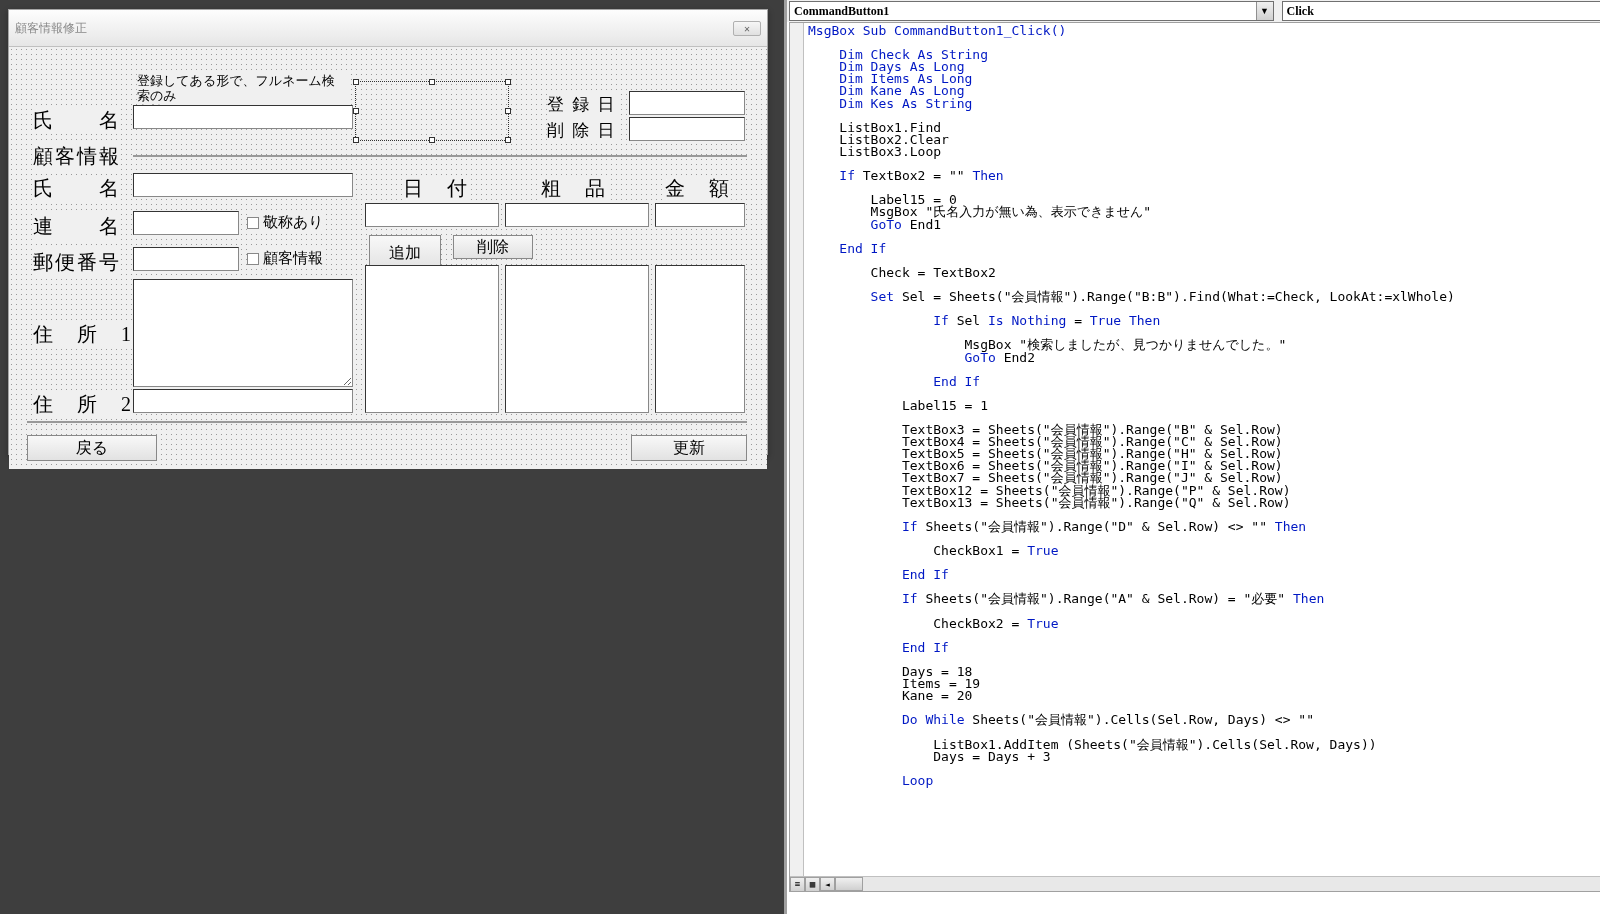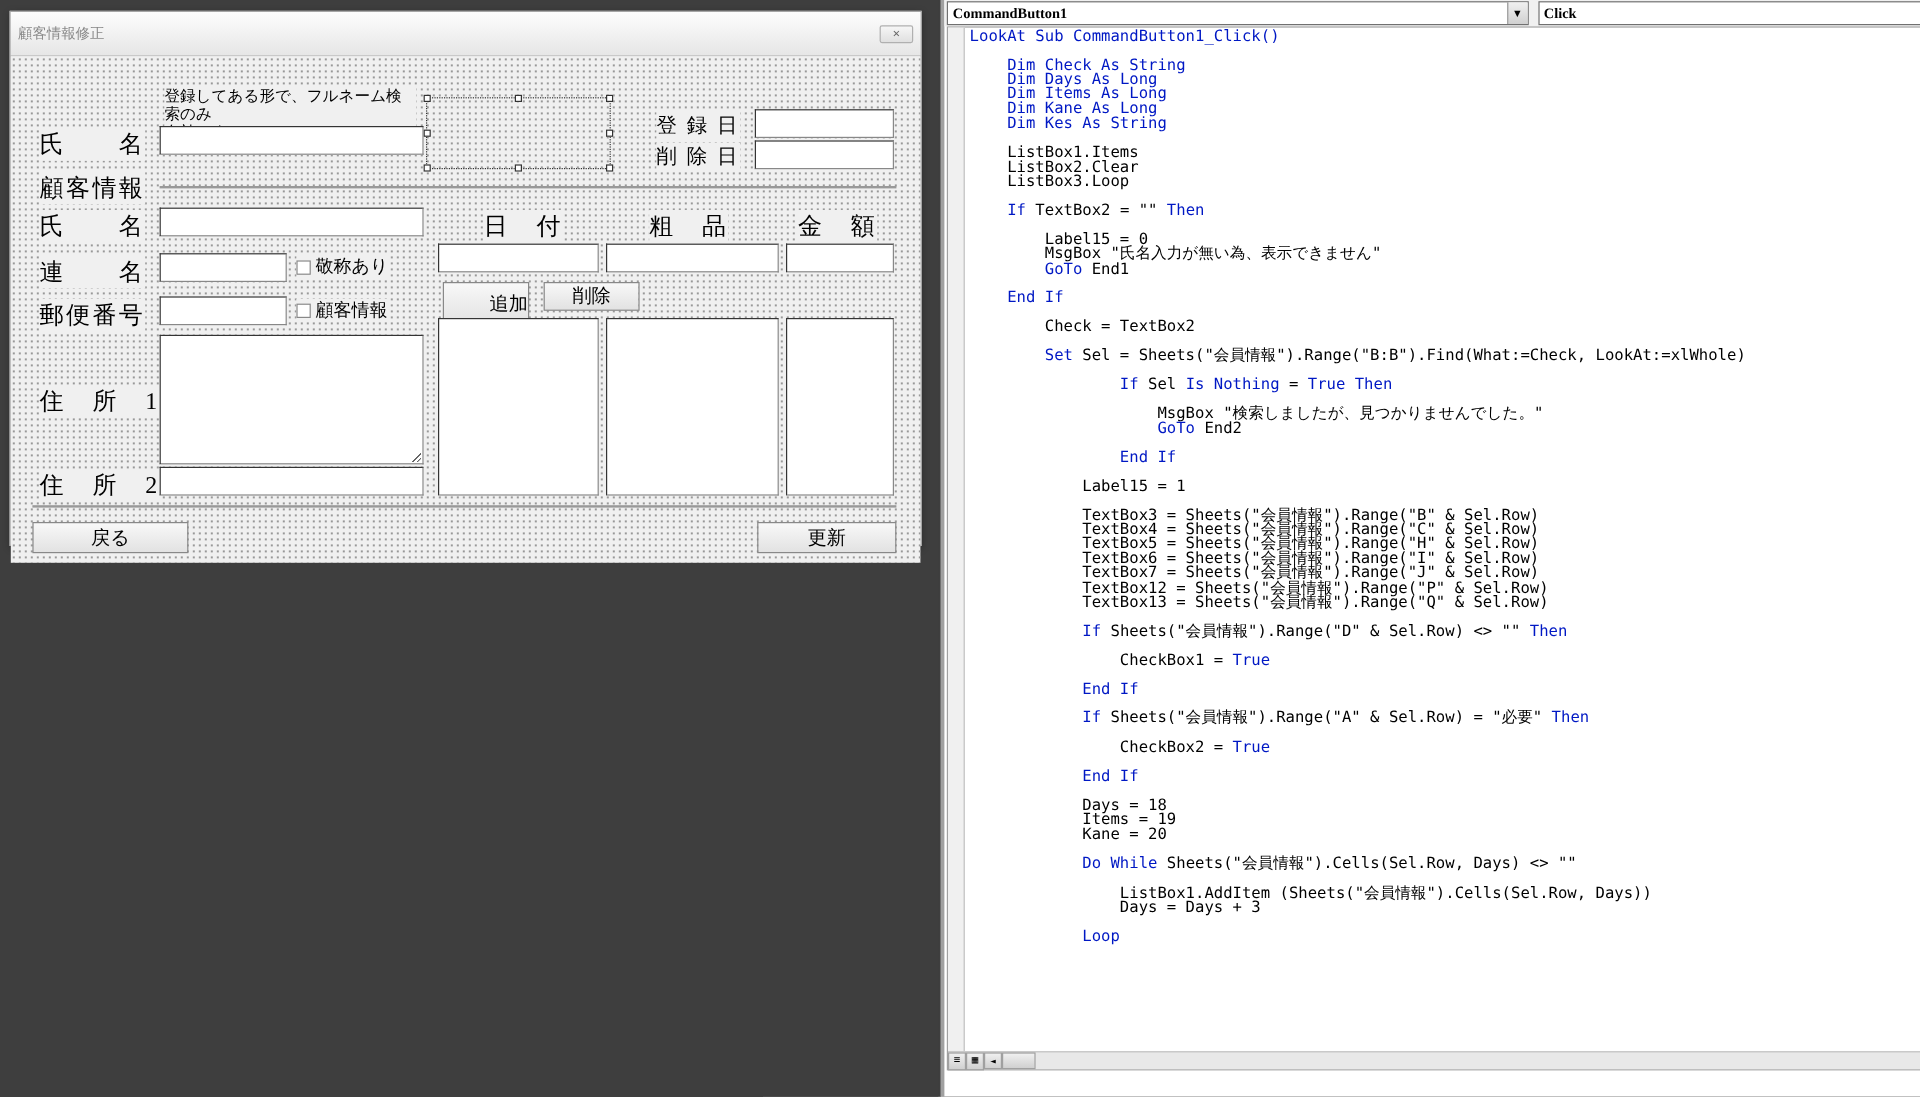--- a/index.html
+++ b/index.html
@@ -266,21 +266,21 @@
       <input class="tb" style="top: 342px; left: 124px; width: 220px;">
 
       <div class="label" style="top:128px; left:394px;">日　付</div>
       <div class="label" style="top:128px; left:532px;">粗　品</div>
       <div class="label" style="top:128px; left:656px;">金　額</div>
 
       <input class="tb" style="top: 156px; left: 356px; width: 134px;">
       <input class="tb" style="top: 156px; left: 496px; width: 144px;">
       <input class="tb" style="top: 156px; left: 646px; width: 90px;">
 
-      <div class="btn" style="top:188px; left:360px; width:72px; height:36px;justify-content:flex-end;">
+      <div class="btn" style="top:188px; left:360px; width:72px; height:36px;">
           <span>追加</span>
         </div>
       <div class="btn" style="top:188px; left:444px; width:80px; height:24px;">
           <span>削除</span>
         </div>
 
       <div class="listbox" style="top:218px; left:356px; width:134px; height:148px;"></div>
       <div class="listbox" style="top:218px; left:496px; width:144px; height:148px;"></div>
       <div class="listbox" style="top:218px; left:646px; width:90px; height:148px;"></div>
 
@@ -302,29 +302,29 @@
       <span>CommandButton1</span>
       <span class="dd">▼</span>
     </div>
     <div class="combo">
       <span>Click</span>
       <span class="dd">▼</span>
     </div>
   </div>
   <div class="code-border">
     <div class="code-gutter"></div>
-    <div class="code-area"><span class="kw">LookAt Sub CommandButton1_Click()</span>
+    <div class="code-area"><span class="kw">MsgBox Sub CommandButton1_Click()</span>
 <span></span>
 <span class="kw">    Dim Check </span><span class="kw">As String</span>
 <span class="kw">    Dim Days </span><span class="kw">As Long</span>
 <span class="kw">    Dim Items </span><span class="kw">As Long</span>
 <span class="kw">    Dim Kane </span><span class="kw">As Long</span>
 <span class="kw">    Dim Kes </span><span class="kw">As String</span>
 <span></span>
-<span>    ListBox1.Items</span>
+<span>    ListBox1.Find</span>
 <span>    ListBox2.Clear</span>
 <span>    ListBox3.Loop</span>
 <span></span>
 <span class="kw">    If</span><span> TextBox2 = "" </span><span class="kw">Then</span>
 <span></span>
 <span>        Label15 = 0</span>
 <span>        MsgBox "氏名入力が無い為、表示できません"</span>
 <span class="kw">        GoTo</span><span> End1</span>
 <span></span>
 <span class="kw">    End If</span>

